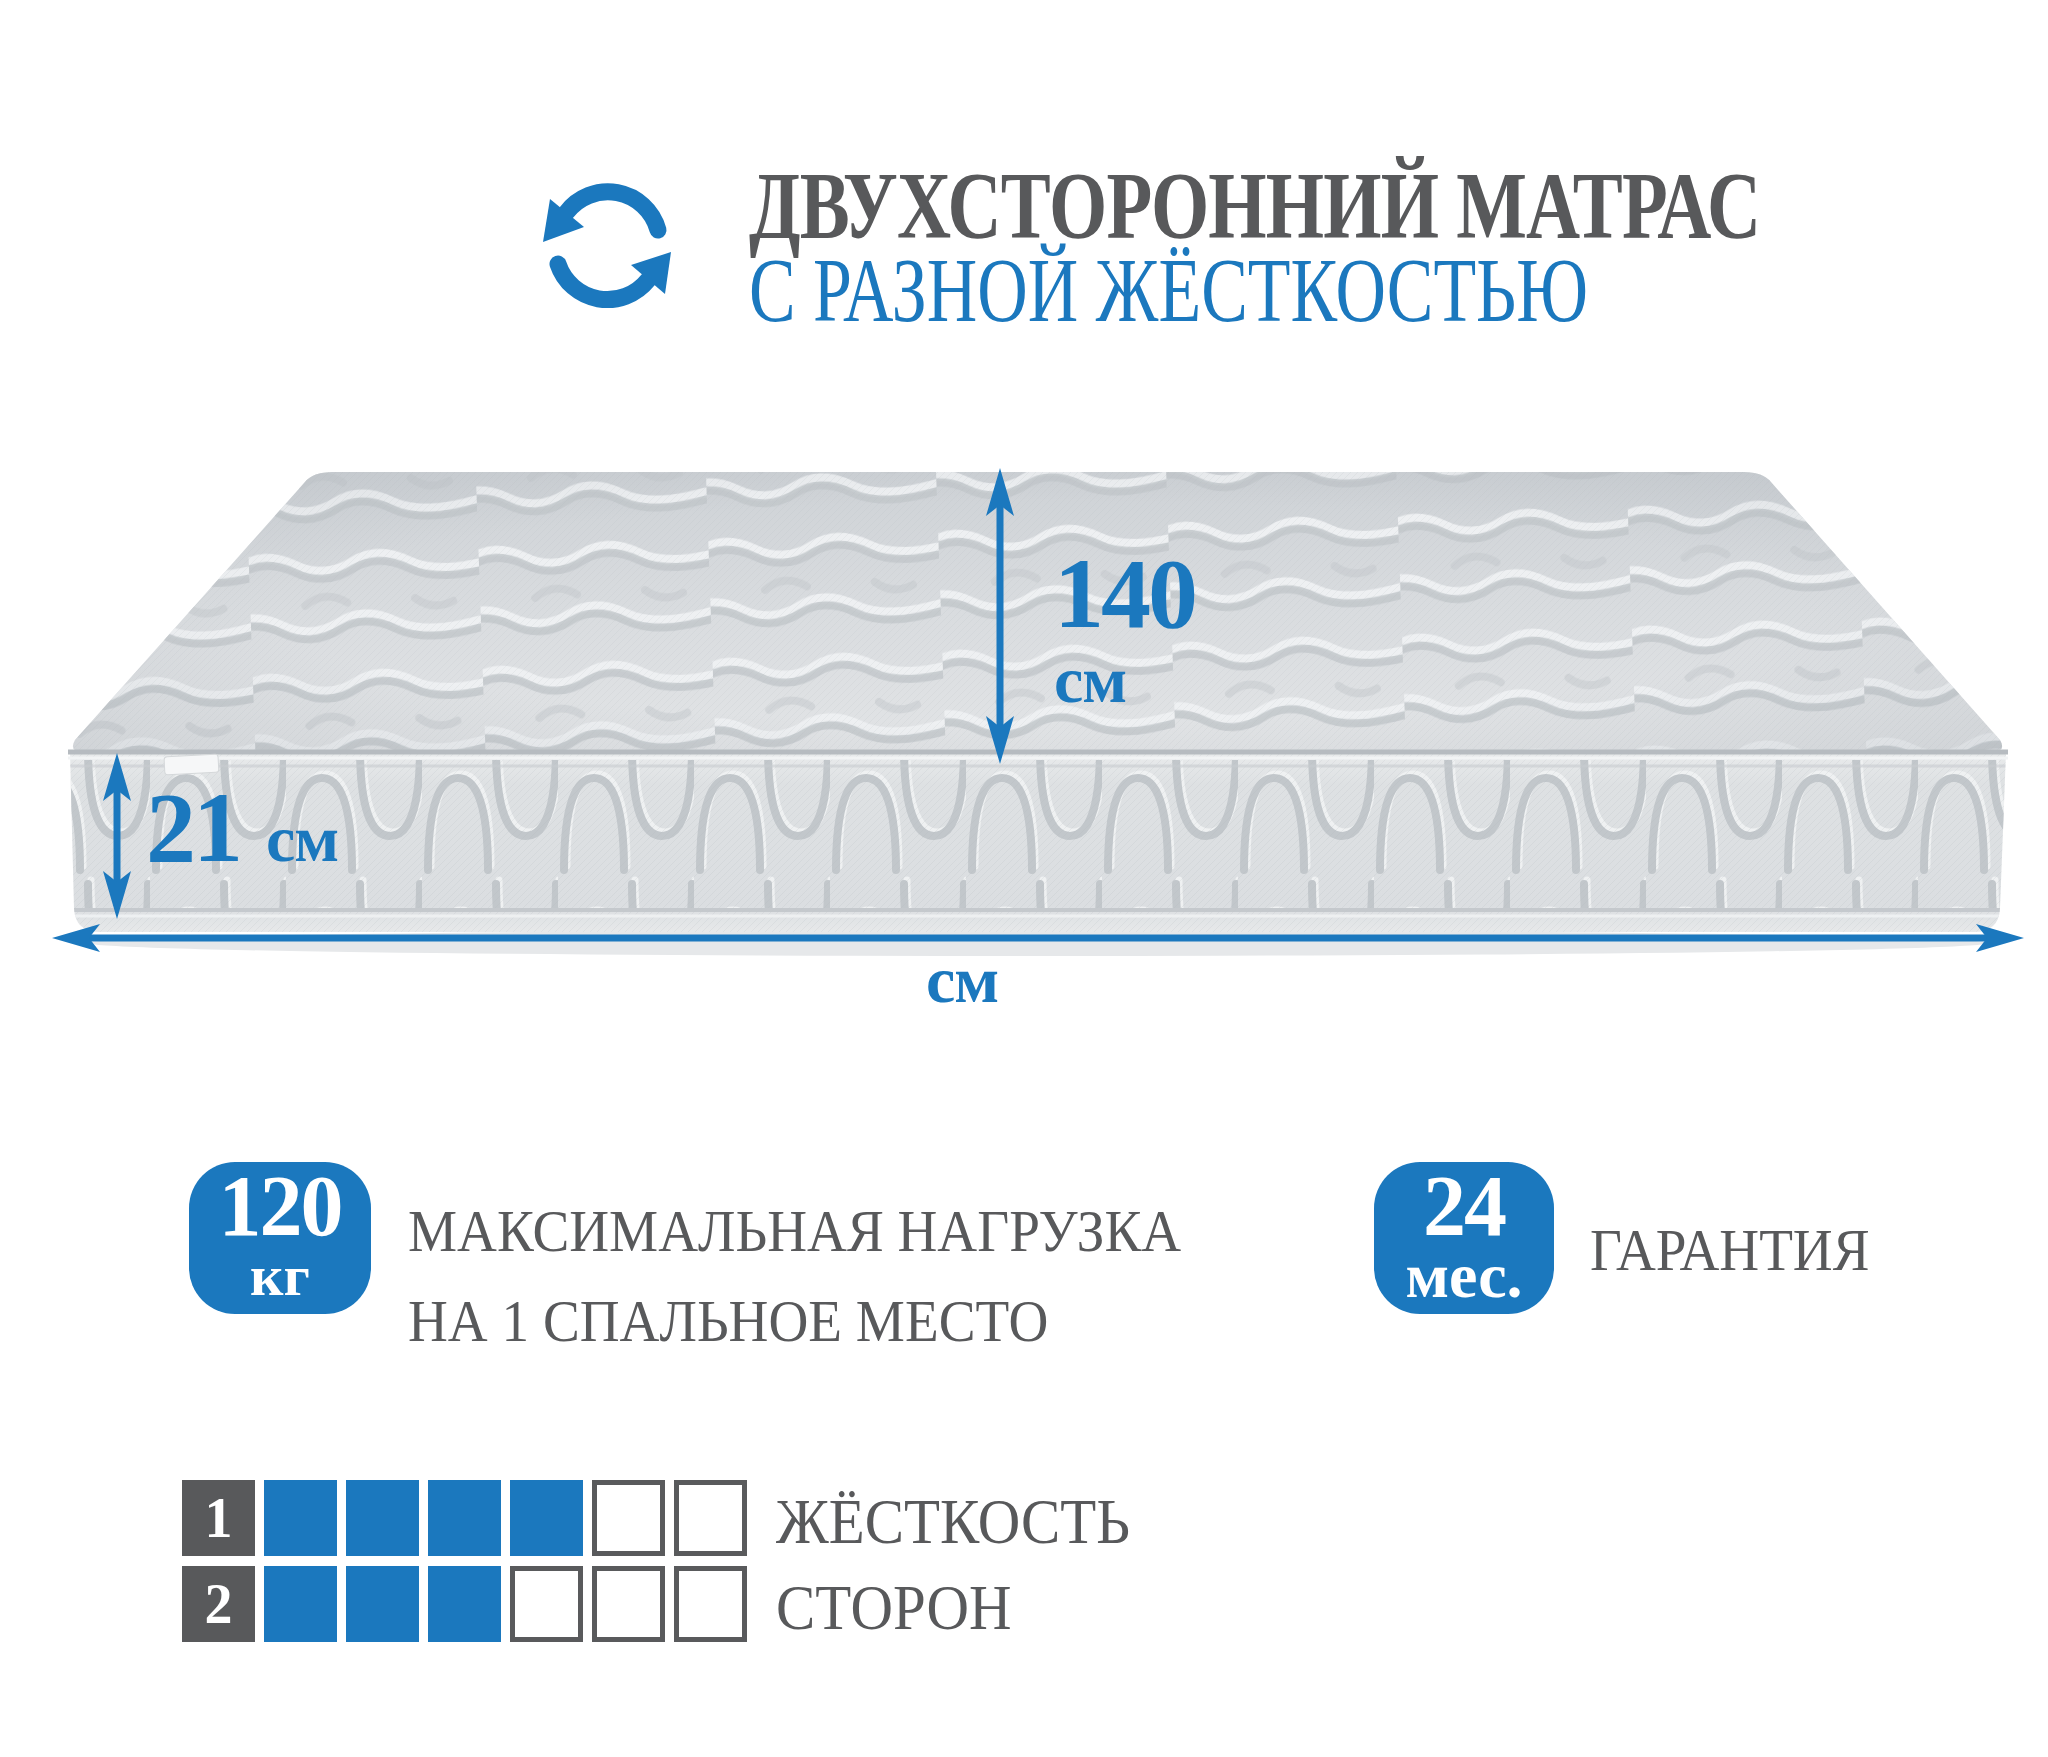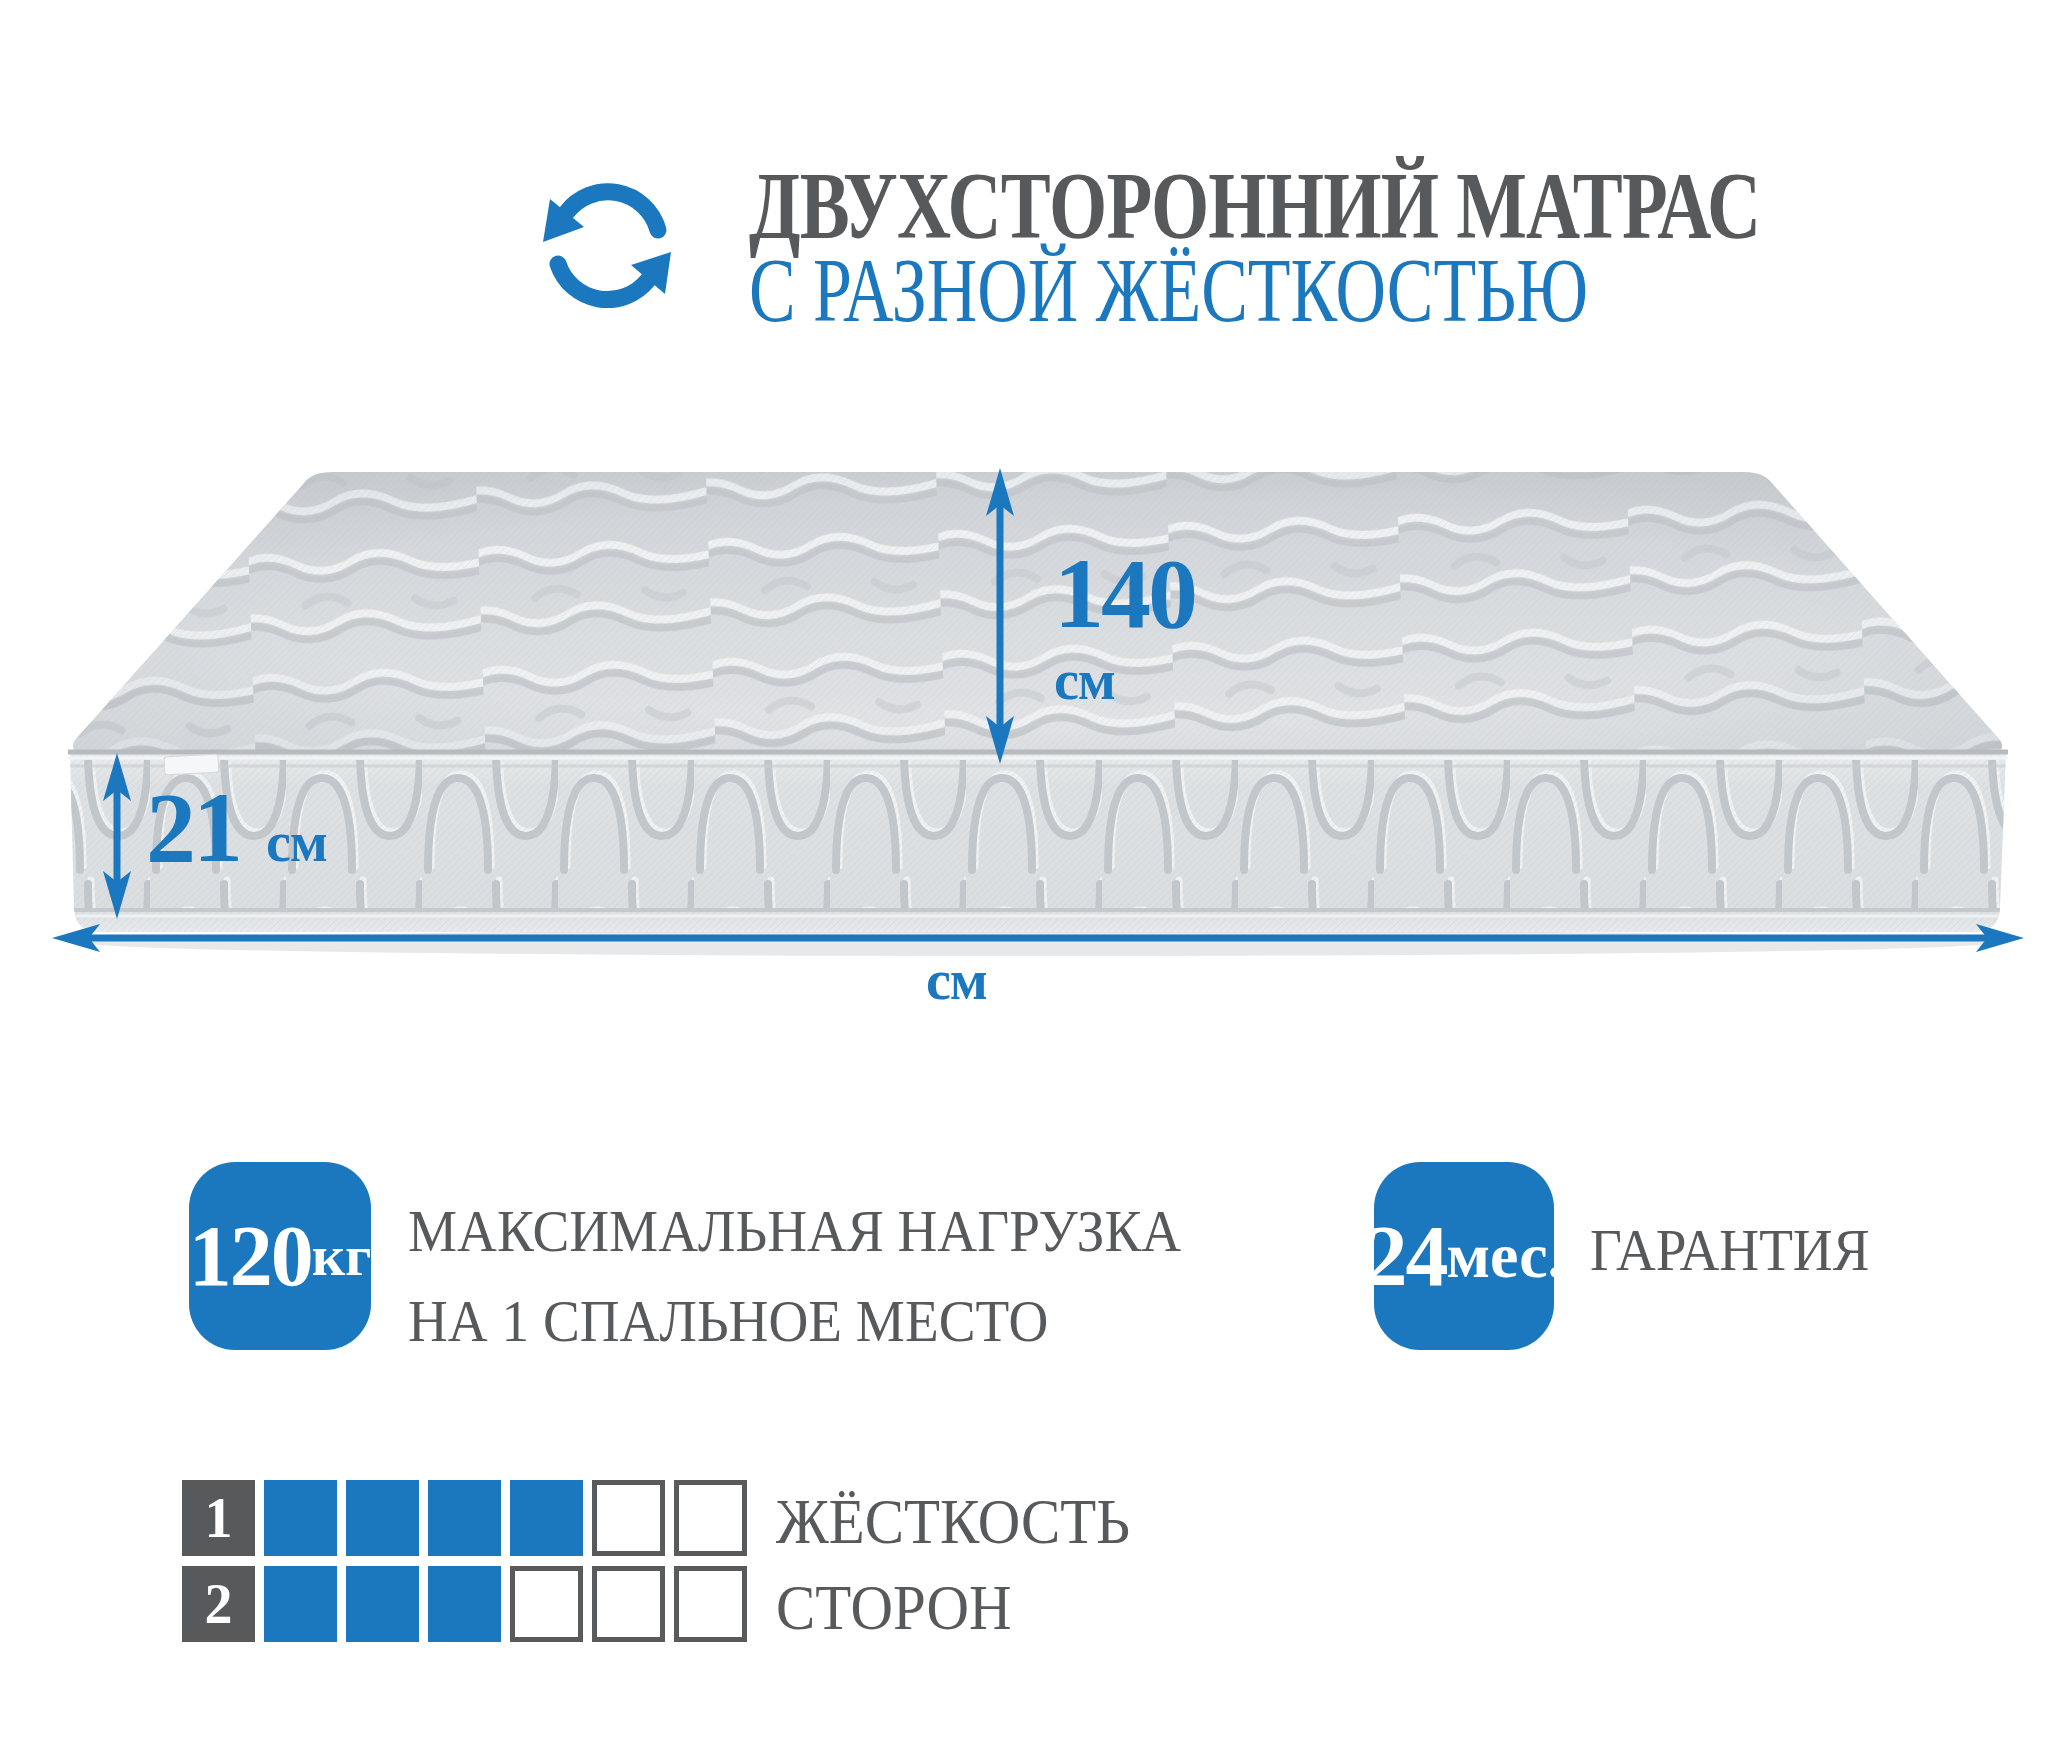--- a/index.html
+++ b/index.html
@@ -26,27 +26,27 @@
     color:#1B78BE;letter-spacing:0px;white-space:nowrap;
     transform:scaleX(0.76);transform-origin:left top;
   }
 
   
   .dim-label{
     position:absolute;display:flex;align-items:baseline;
     color:#1B78BE;font-weight:bold;white-space:nowrap;
   }
   .dim-value{font-size:100px;line-height:100px;letter-spacing:-3px;}
-  .dim-unit{font-size:56px;line-height:72px;margin-left:26px;letter-spacing:-1px;}
+  .dim-unit{font-size:66px;line-height:72px;margin-left:26px;letter-spacing:-1px;}
 
   
   .badge{
-    position:absolute;width:182px;height:188px;border-radius:46px;
+    position:absolute;width:182px;height:152px;border-radius:46px;
     background:#1B78BE;color:#ffffff;
-    display:flex;flex-direction:row;align-items:center;justify-content:center;
+    display:flex;flex-direction:column;align-items:center;justify-content:center;
     text-align:center;
   }
   .badge-value{font-size:86px;font-weight:bold;line-height:76px;letter-spacing:-2px;}
   .badge-unit{font-size:58px;font-weight:bold;line-height:64px;}
   .badge-unit.big{font-size:64px;}
 
   .caps-text{
     position:absolute;color:#58595B;font-size:60px;line-height:90px;
     white-space:nowrap;letter-spacing:0px;
     transform:scaleX(0.92);transform-origin:left top;

